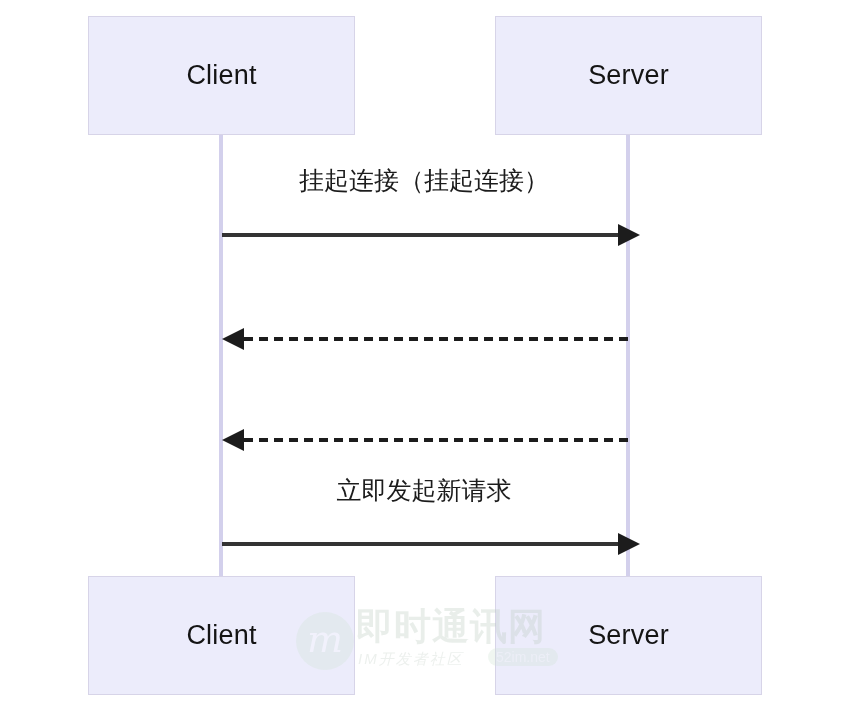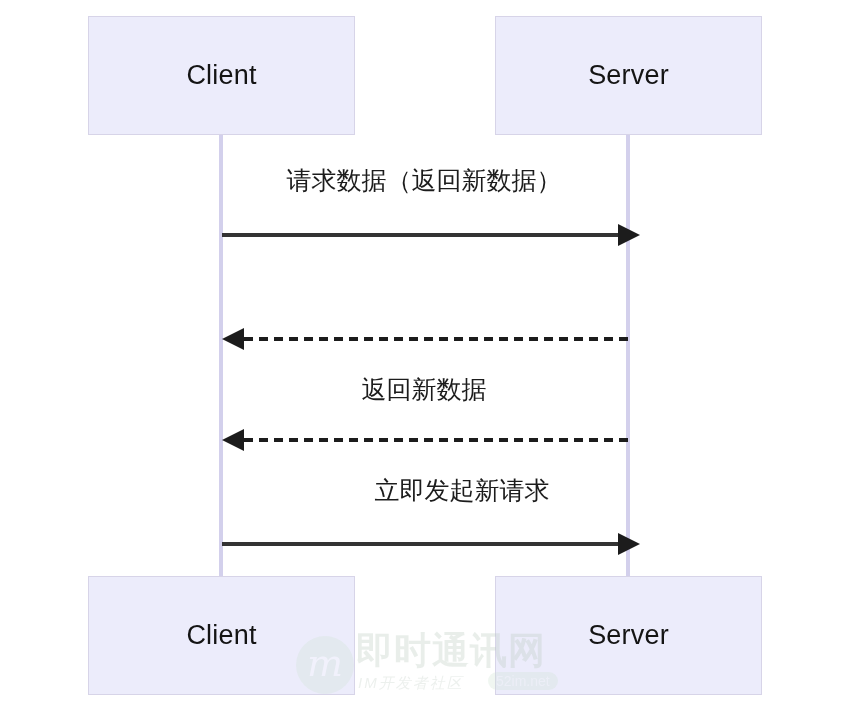--- a/index.html
+++ b/index.html
@@ -68,37 +68,37 @@
     text-align: center;
     font-size: 25px;
     color: #1c1c1c;
     line-height: 1;
     white-space: nowrap;
     user-select: none;
   }
   .msg1-label { top: 168px; }
   .msg2-label { top: 273px; }
   .msg3-label { top: 377px; }
-  .msg4-label { top: 478px; padding-left: 38px; }
+  .msg4-label { top: 478px; }
 
   
   #arrow-layer {
     position: absolute;
     left: 0;
     top: 0;
     width: 864px;
     height: 725px;
     pointer-events: none;
   }
 
   
   .watermark {
     position: absolute;
     left: 296px;
-    top: 624px;
+    top: 600px;
     width: 300px;
     height: 78px;
     opacity: 0.30;
     pointer-events: none;
     user-select: none;
     text-align: right;
   }
   .wm-circle {
     position: absolute;
     left: 0;
@@ -181,22 +181,21 @@
     <span class="participant-label">Server</span>
   </div>
 
   <div class="participant-box box-client-bot">
     <span class="participant-label">Client</span>
   </div>
   <div class="participant-box box-server-bot">
     <span class="participant-label">Server</span>
   </div>
 
-  <div class="message-label msg1-label">请求数据（返回新数据）</div>
-  <div class="message-label msg3-label">返回新数据</div>
+  <div class="message-label msg1-label">挂起连接（挂起连接）</div>
   <div class="message-label msg4-label">立即发起新请求</div>
 
   <svg id="arrow-layer" viewBox="0 0 864 725">
 
     <g>
       <line x1="222" y1="235" x2="618" y2="235" stroke="#333333" stroke-width="4"></line>
       <polygon points="618,224 640,235 618,246" fill="#1c1c1c"></polygon>
     </g>
 
     <g>

